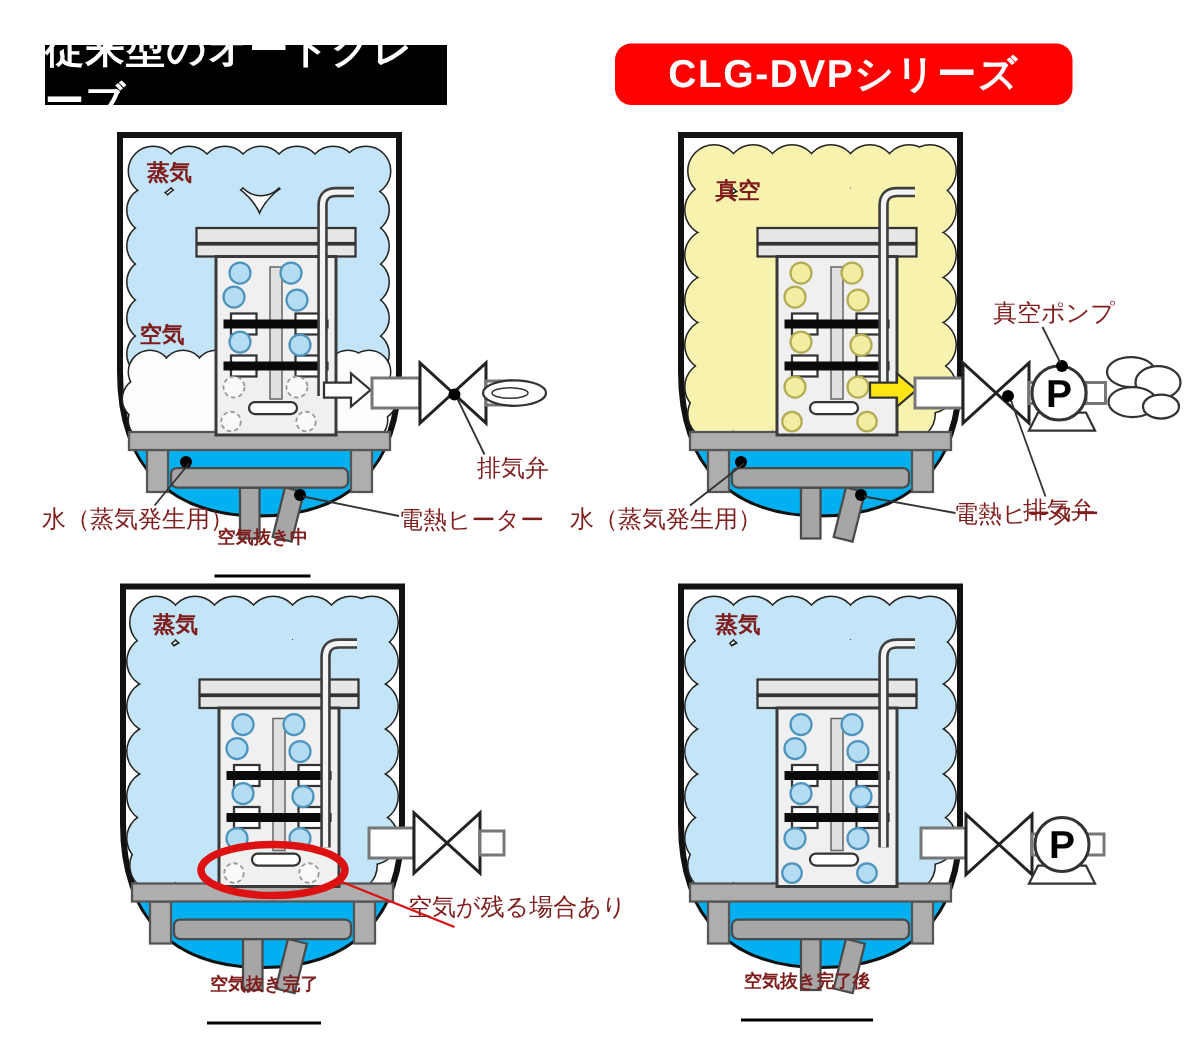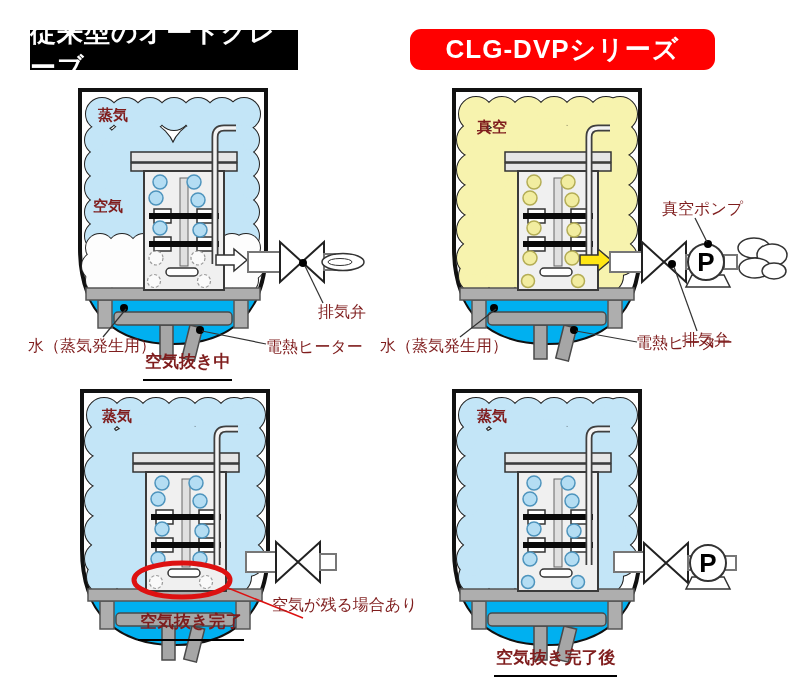--- a/index.html
+++ b/index.html
@@ -4,21 +4,21 @@
 <style>
   html,body{margin:0;padding:0;background:#fff;}
   #stage{position:relative;width:800px;height:700px;background:#ffffff;overflow:hidden;
          font-family:"Liberation Sans","DejaVu Sans",sans-serif;}
   #diagram-svg{position:absolute;left:0;top:0;z-index:1;}
   .txt{position:absolute;z-index:2;color:#7f1d1d;white-space:nowrap;}
   .banner{position:absolute;z-index:2;display:flex;align-items:center;justify-content:center;
           font-size:26px;font-weight:bold;letter-spacing:1px;}
   .region{font-size:15px;font-weight:bold;}
   .lbl{font-size:16px;}
-  .caption{font-size:17px;font-weight:bold;border-bottom:2px solid #000;padding:0 2px 6px 2px;}
+  .caption{font-size:12px;font-weight:bold;border-bottom:2px solid #000;padding:0 2px 16px 2px;}
 </style>
 </head>
 <body>
 
 <div id="stage">
 
   <div class="banner" style="left: 30px; top: 30px; width: 268px; height: 40px; background-color: rgb(0, 0, 0); color: rgb(255, 255, 255);">従来型のオートクレーブ</div>
   <div class="banner" style="left: 410px; top: 29px; width: 305px; height: 41px; background-color: rgb(255, 0, 0); color: rgb(255, 255, 255); border-radius: 11px;">CLG-DVPシリーズ</div>
 
   <svg id="diagram-svg" width="800" height="700" viewBox="0 0 800 700">
@@ -289,31 +289,31 @@
       <use href="#valve" transform="translate(192,154)"></use>
       <path d="M240,188 L272,188 L278,200 L234,200 Z" fill="#fff" stroke="#333" stroke-width="1.5"></path>
       <rect x="236" y="167" width="10" height="14" fill="#fff" stroke="#777" stroke-width="2"></rect>
       <rect x="272" y="167" width="12" height="14" fill="#fff" stroke="#777" stroke-width="2"></rect>
       <circle cx="256" cy="174" r="18" fill="#fff" stroke="#333" stroke-width="2"></circle>
       <text x="256" y="183" text-anchor="middle" font-size="26" font-weight="bold" fill="#000">P</text>
     </g>
   </svg>
 
   <div class="txt region" style="left:98px;top:106px;">蒸気</div>
-  <div class="txt region" style="left:93px;top:197px;text-align:center;">空気</div>
+  <div class="txt region" style="left:93px;top:214px;text-align:center;">空気</div>
   <div class="txt lbl" style="left:318px;top:302px;">排気弁</div>
   <div class="txt lbl" style="left:28px;top:336px;">水（蒸気発生用）</div>
   <div class="txt lbl" style="left:266px;top:337px;">電熱ヒーター</div>
   <div class="txt caption" style="left:143px;top:350px;">空気抜き中</div>
 
   <div class="txt region" style="left:477px;top:107px;margin-top:11px;">真空</div>
   <div class="txt lbl" style="left:662px;top:199px;">真空ポンプ</div>
   <div class="txt lbl" style="left:682px;top:330px;">排気弁</div>
   <div class="txt lbl" style="left:380px;top:336px;">水（蒸気発生用）</div>
   <div class="txt lbl" style="left:636px;top:333px;">電熱ヒーター</div>
 
   <div class="txt region" style="left:102px;top:407px;">蒸気</div>
   <div class="txt lbl" style="left:272px;top:595px;">空気が残る場合あり</div>
-  <div class="txt caption" style="left:138px;top:610px;">空気抜き完了</div>
+  <div class="txt caption" style="left:138px;top:648px;">空気抜き完了</div>
 
   <div class="txt region" style="left:477px;top:407px;">蒸気</div>
   <div class="txt caption" style="left:494px;top:646px;">空気抜き完了後</div>
 </div>
 
 </body></html>

